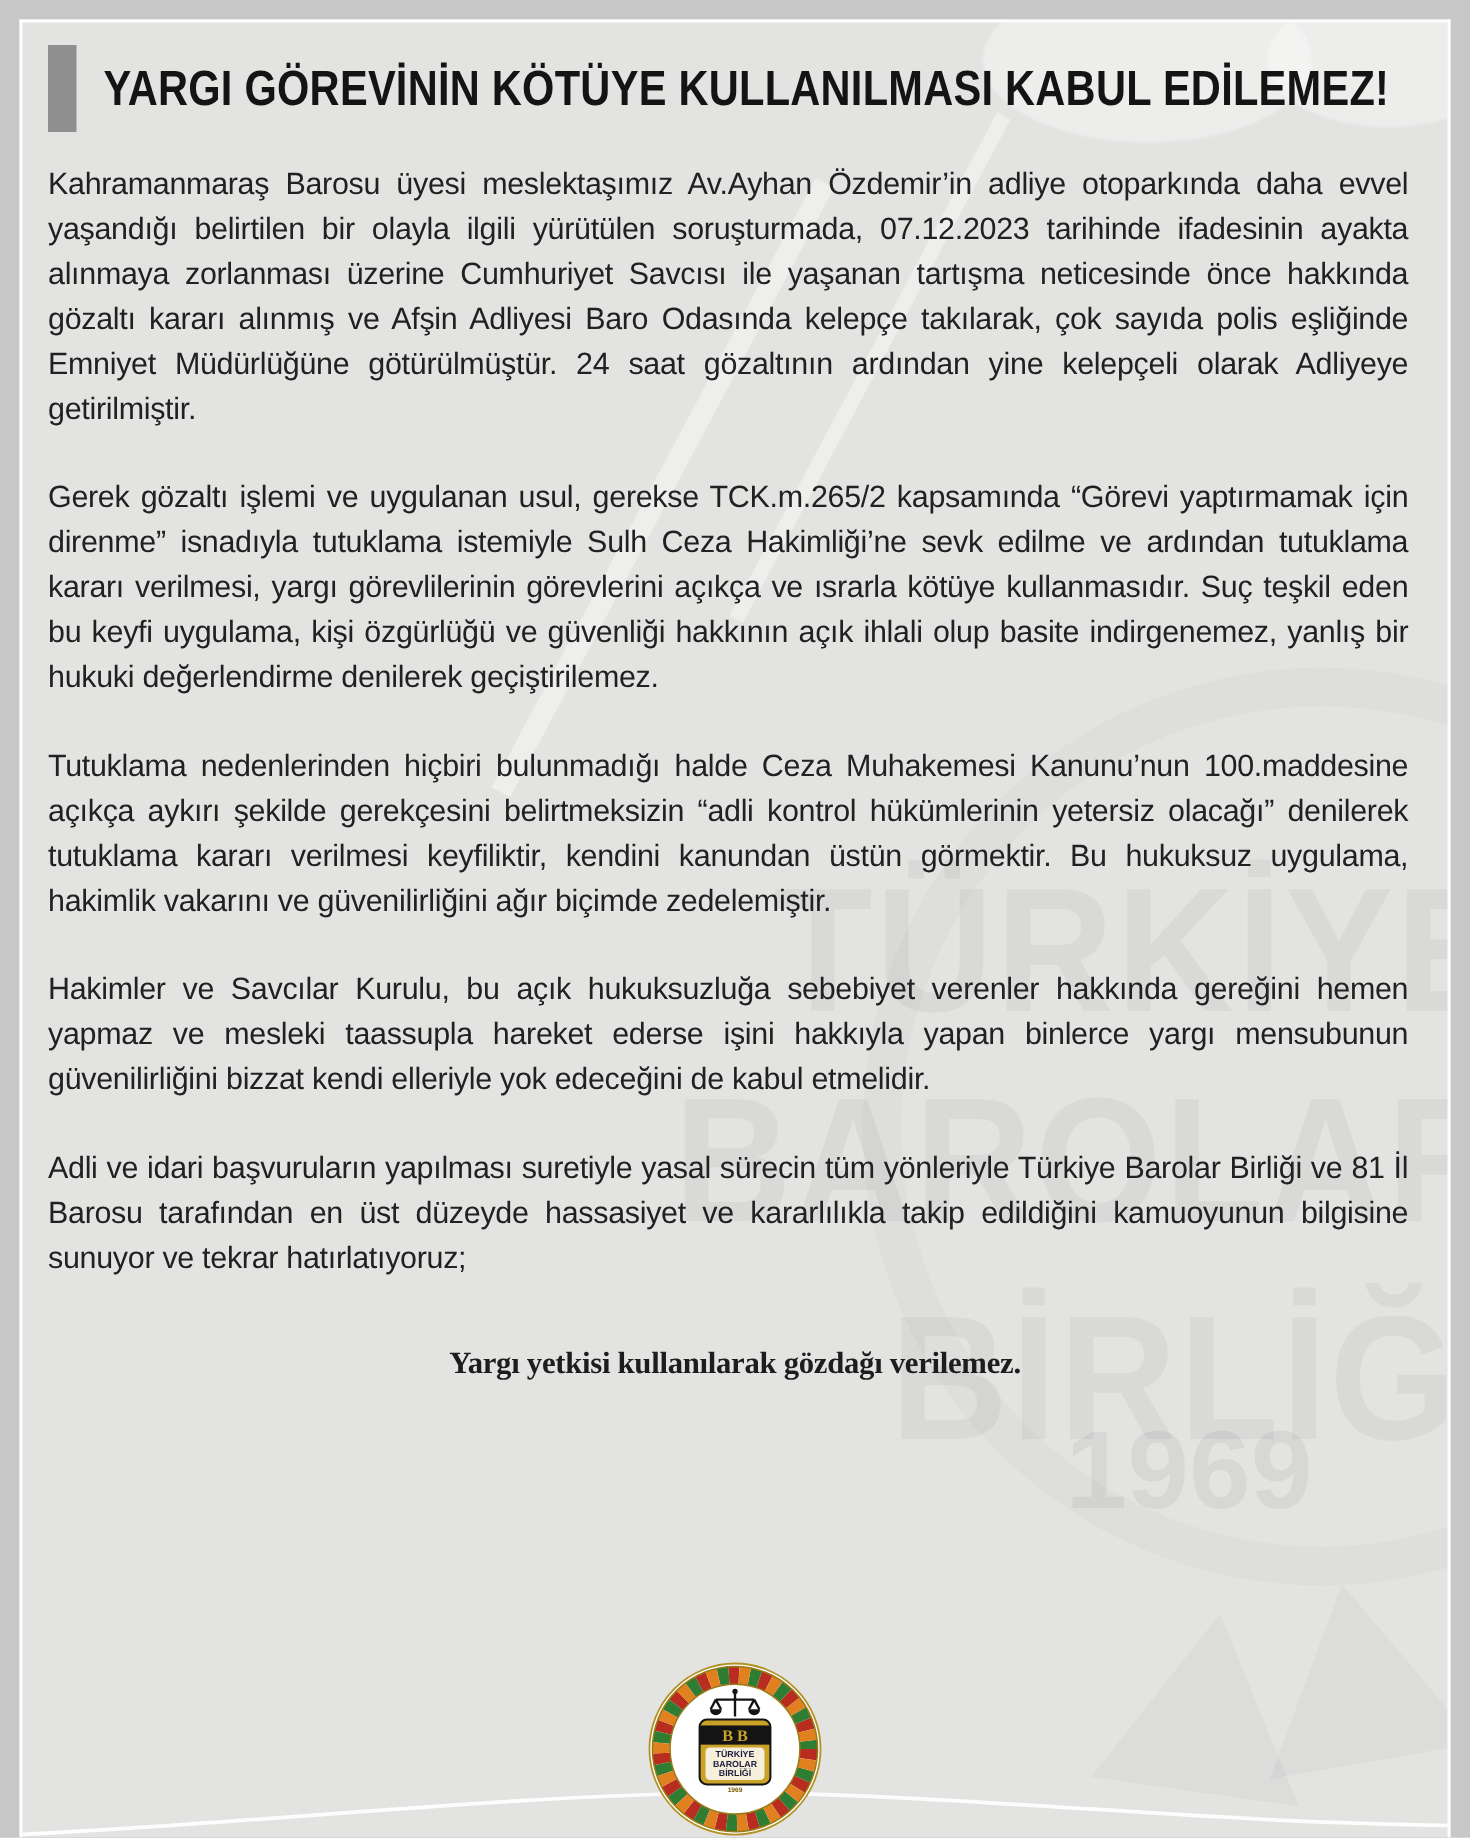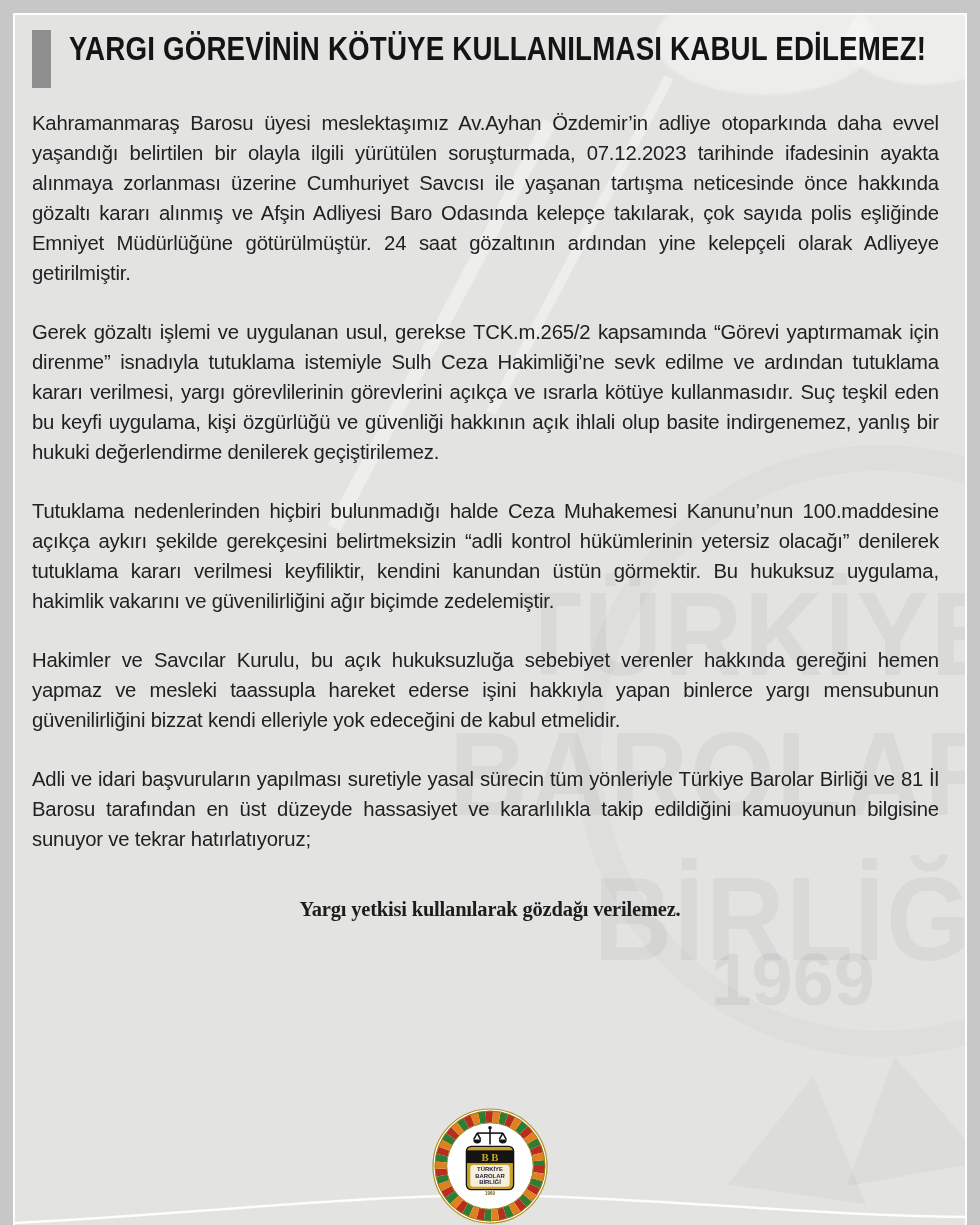--- a/index.html
+++ b/index.html
@@ -53,21 +53,21 @@
   .wm-streak{
     position:absolute;background:rgba(255,255,255,0.4);
     transform:rotate(28deg);
   }
   
   .content{
     position:absolute;left:0;top:0;right:0;
     padding:15px 17px 0 17px;
   }
   .title-row{
-    display:flex;gap:18px;margin-bottom:20px;
+    display:flex;align-items:center;gap:18px;margin-bottom:20px;
   }
   .title-accent{
     width:19px;height:58px;background:#8f8f8f;flex:0 0 auto;
   }
   h1.page-title{
     margin:0;font-size:33px;font-weight:800;color:#141414;
     letter-spacing:0.2px;white-space:nowrap;
     transform:scaleX(0.84);transform-origin:left center;
   }
   p.body-par{

